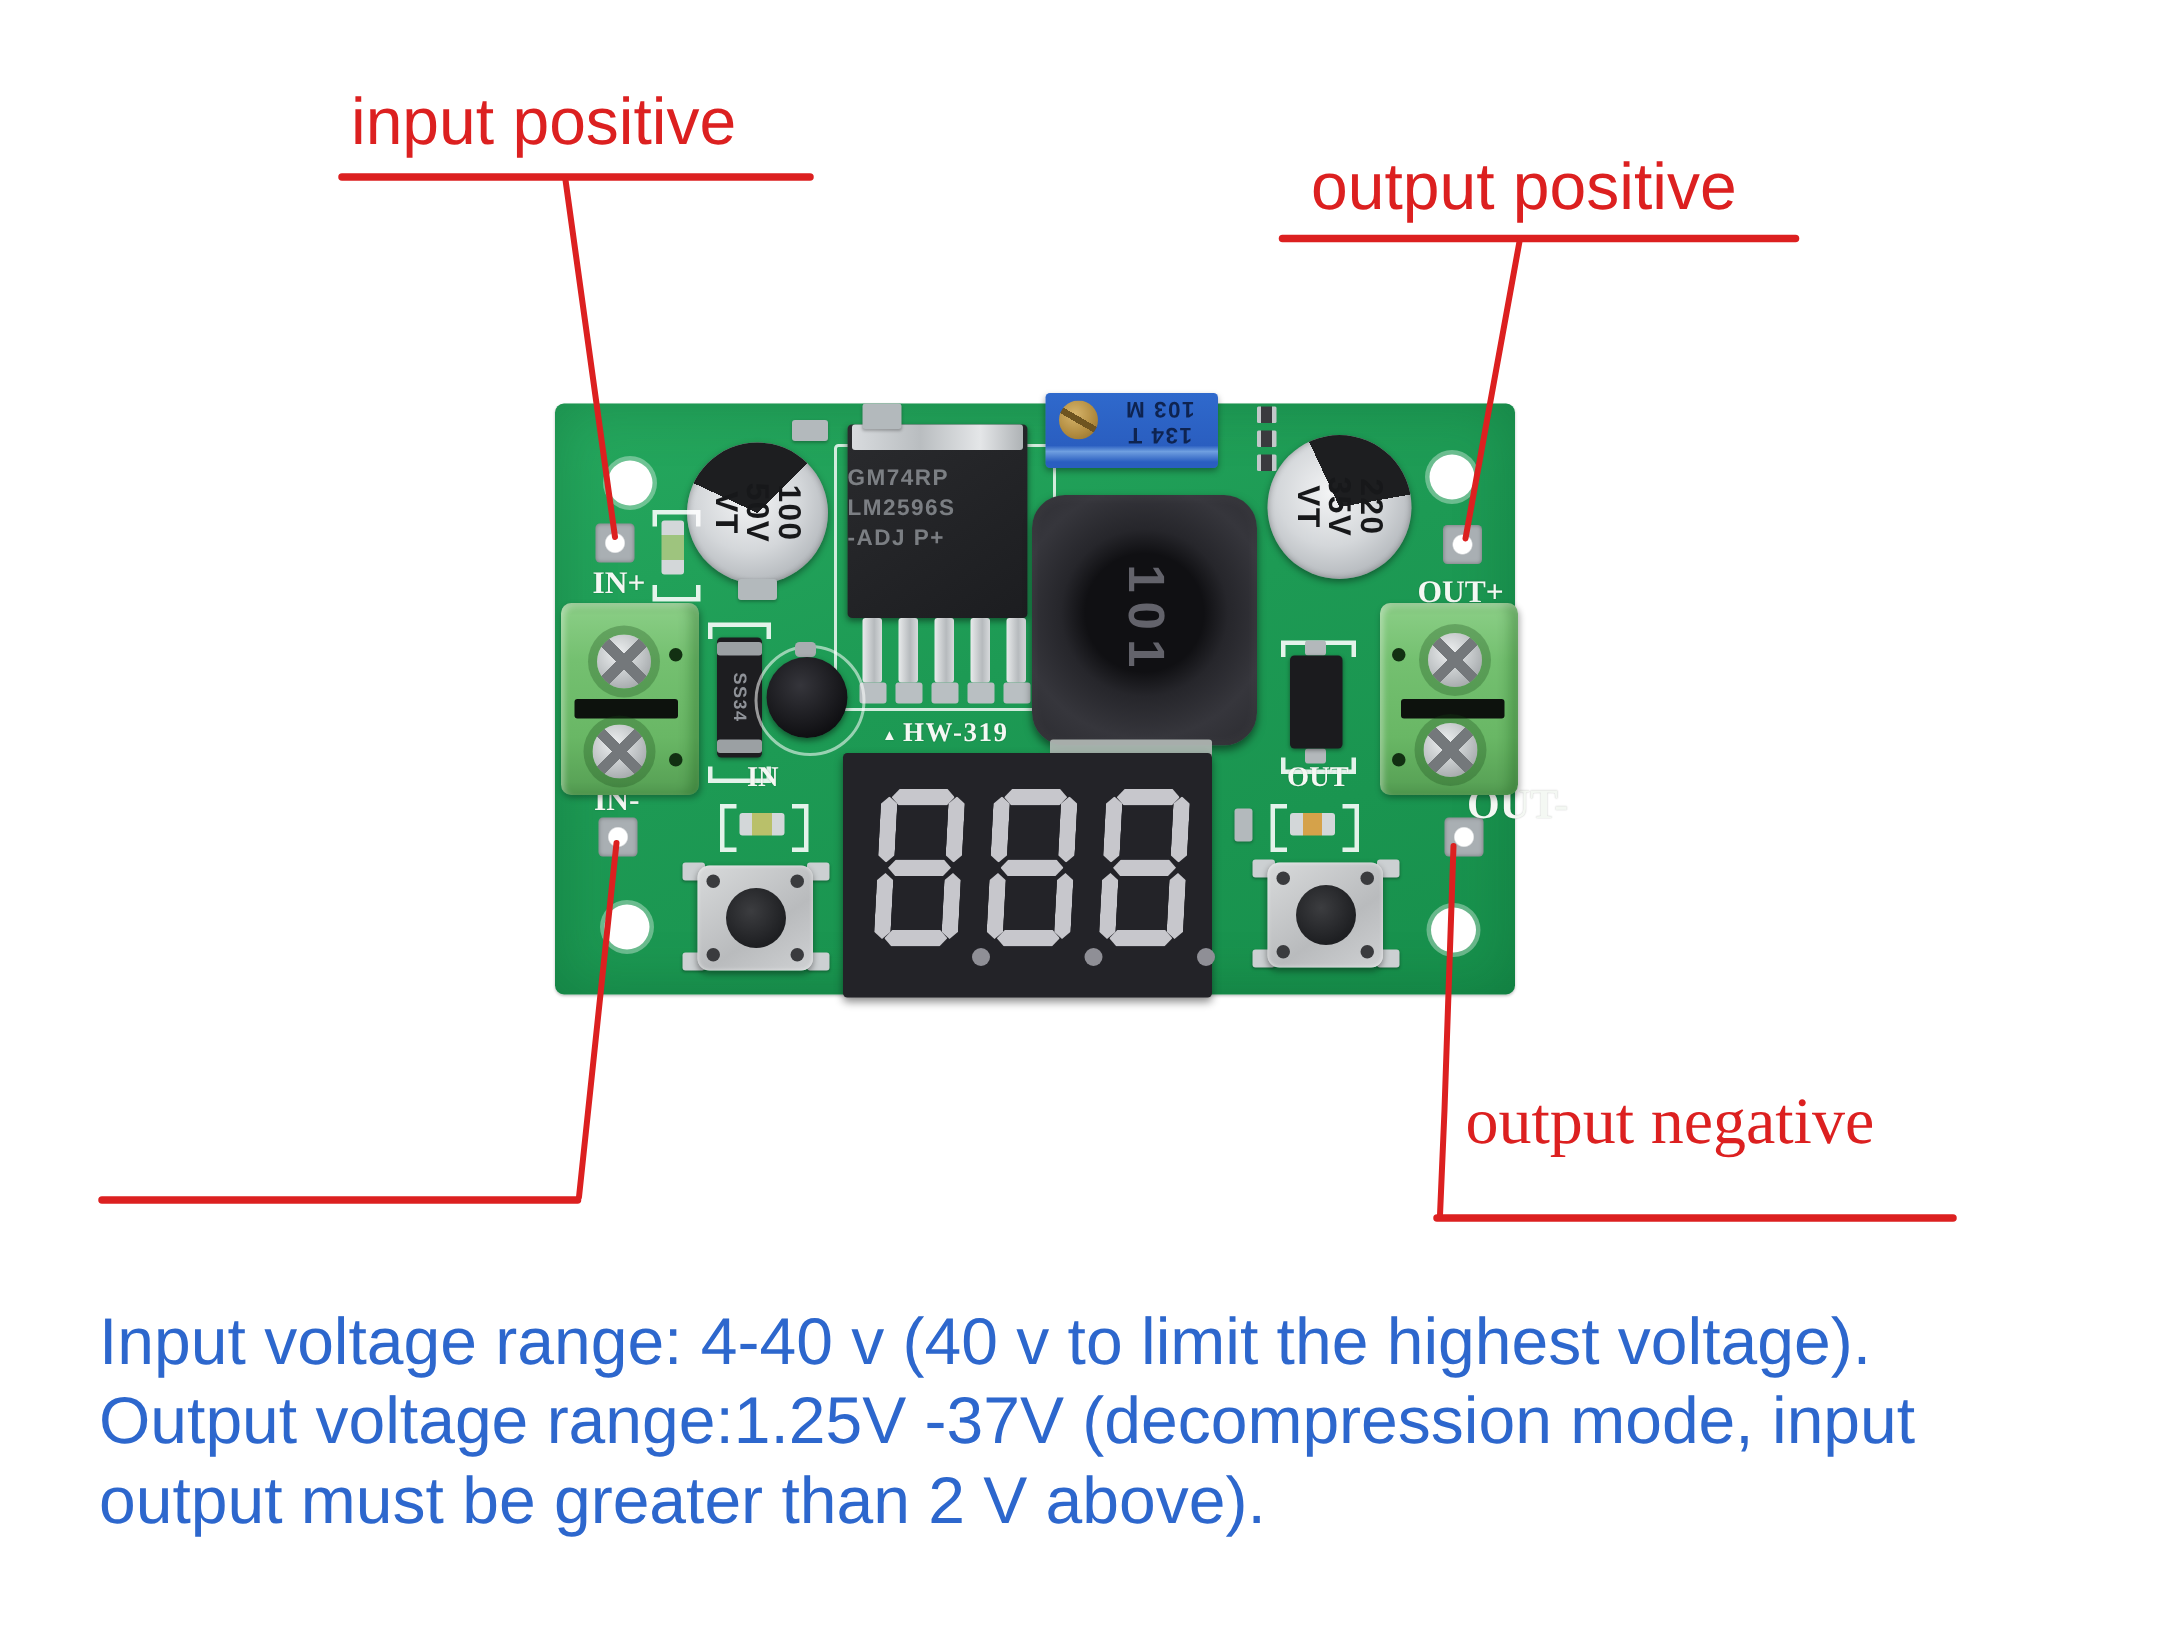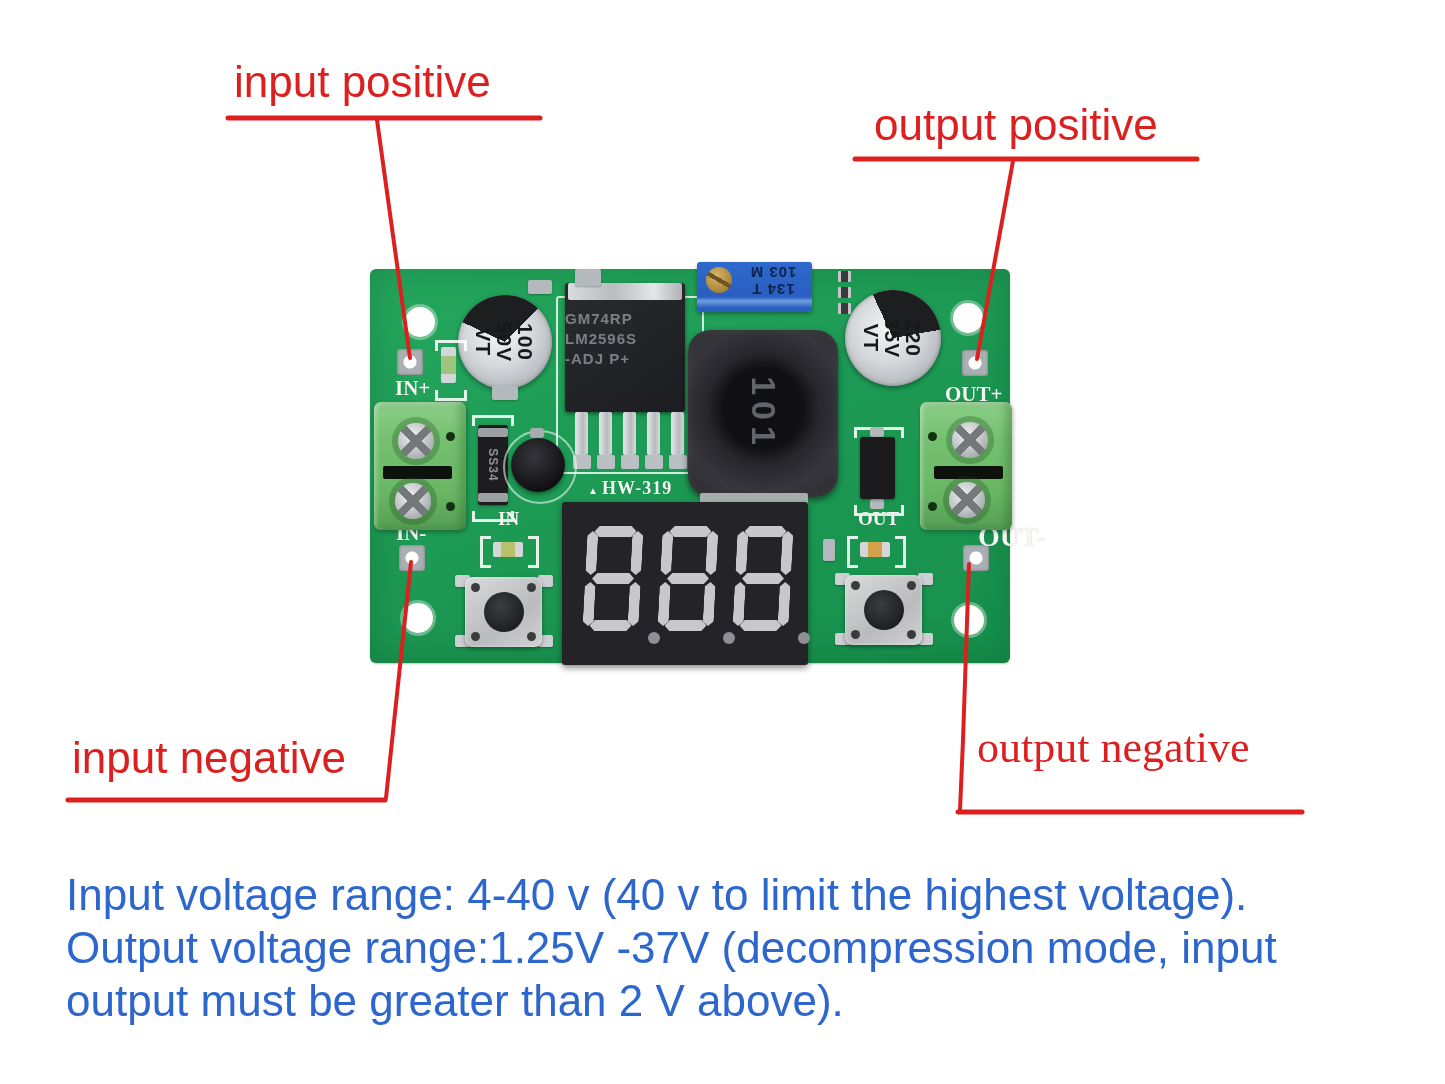--- a/index.html
+++ b/index.html
@@ -135,21 +135,20 @@
     <line x1="855" y1="159" x2="1197" y2="159" stroke="#dc2020" stroke-width="5" stroke-linecap="round"></line>
     <line x1="1013" y1="161" x2="977" y2="359" stroke="#dc2020" stroke-width="4" stroke-linecap="round"></line>
     <line x1="68" y1="800" x2="385" y2="800" stroke="#dc2020" stroke-width="5" stroke-linecap="round"></line>
     <line x1="386" y1="798" x2="411" y2="562" stroke="#dc2020" stroke-width="4" stroke-linecap="round"></line>
     <line x1="958" y1="812" x2="1302" y2="812" stroke="#dc2020" stroke-width="5" stroke-linecap="round"></line>
     <polyline points="969,564 963,740 960,810" fill="none" stroke="#dc2020" stroke-width="4" stroke-linecap="round"></polyline>
   </svg>
 
   <div class="ann" style="left:234px;top:57px;">input positive</div>
   <div class="ann" style="left:874px;top:100px;text-align:center;">output positive</div>
-  <div class="ann" style="left:72px;top:733px;">input negative</div>
   <div class="ann" style="left:977px;top:722px;font-family:Liberation Serif, serif;">output negative</div>
 
   <div class="board">
 
     <div class="hole" style="left:35px;top:38px;width:30px;height:30px;"></div>
     <div class="hole" style="left:583px;top:34px;width:30px;height:30px;"></div>
     <div class="hole" style="left:33px;top:334px;width:30px;height:30px;"></div>
     <div class="hole" style="left:584px;top:336px;width:30px;height:30px;"></div>
 
     <div class="pad" style="left:27px;top:80px;"></div>

